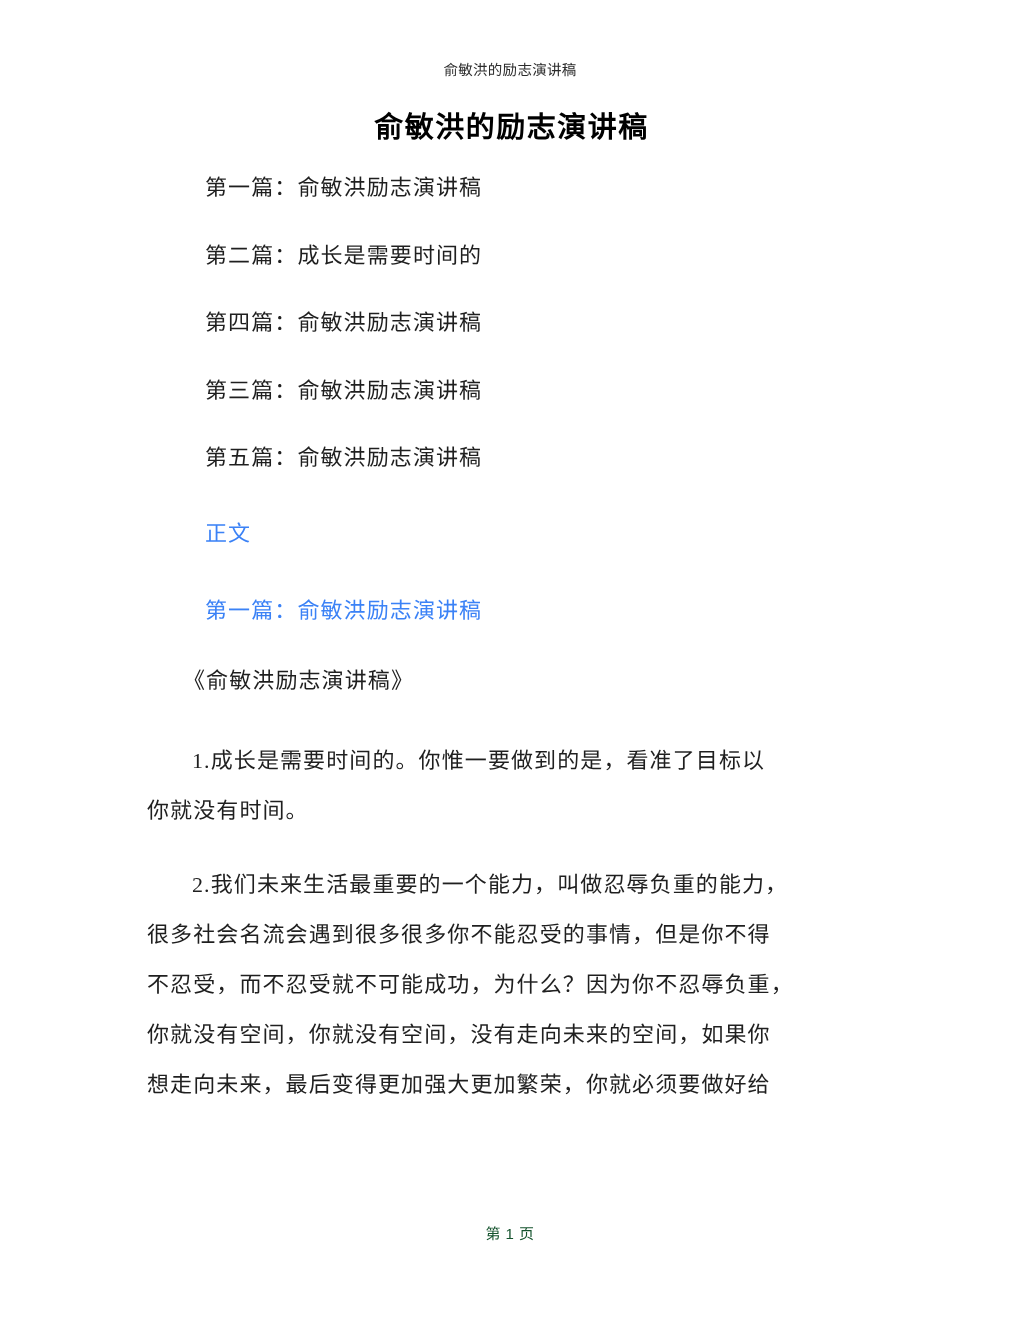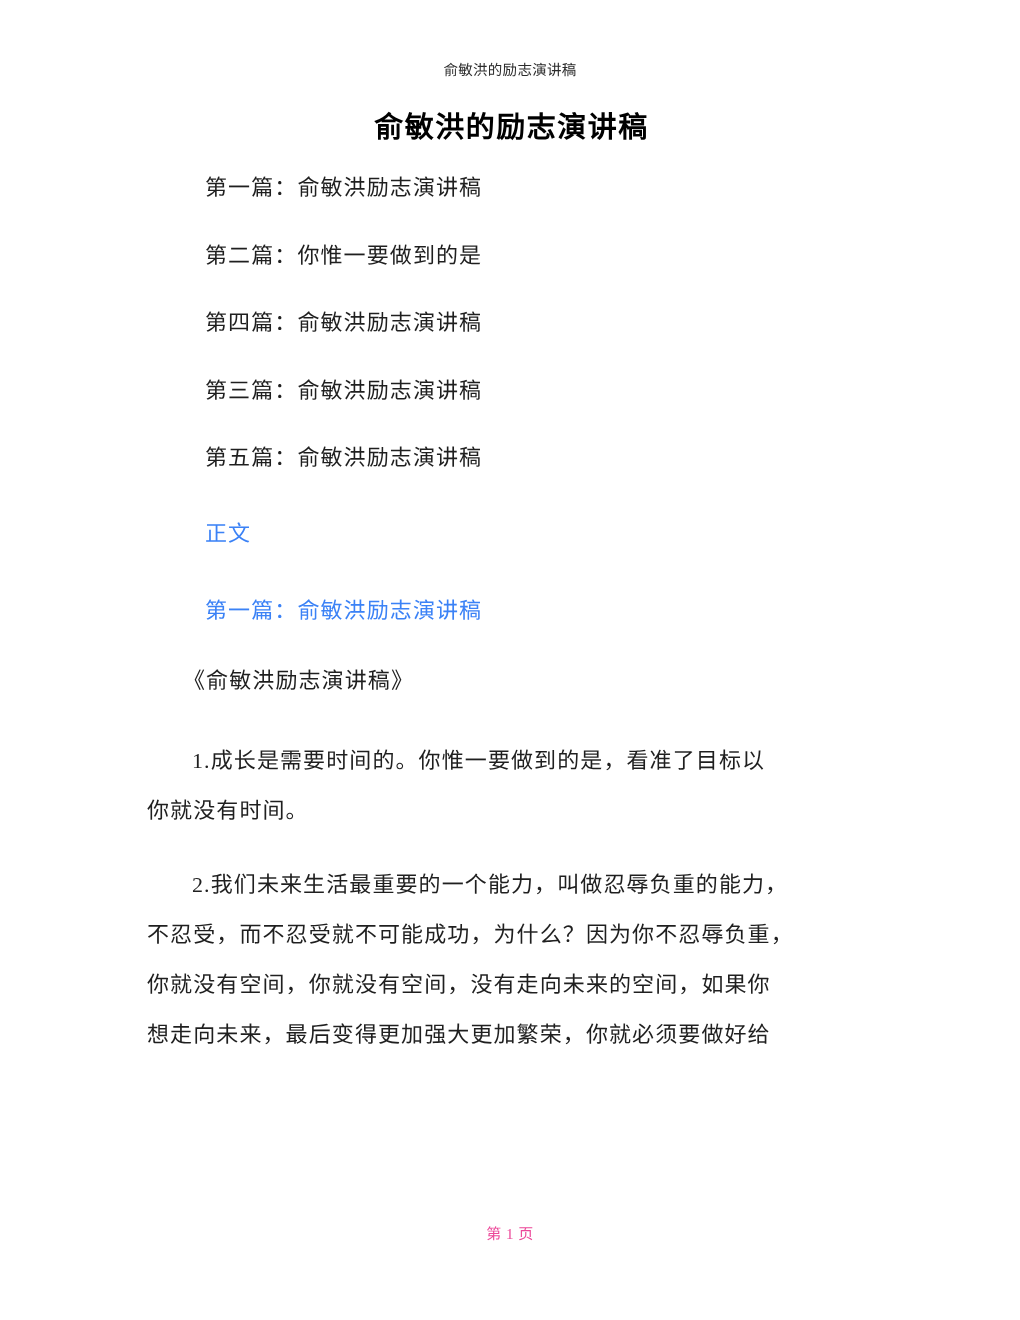--- a/index.html
+++ b/index.html
@@ -107,58 +107,59 @@
     padding-left: 45px;
   }
 
   
   .page-footer {
     position: absolute;
     top: 1222px;
     left: 0;
     width: 1020px;
     text-align: center;
-    font-family: Liberation Serif, serif;
+    font-family: Liberation Sans, sans-serif;
     font-size: 15px;
-    color: #ec4899;
+    color: #14532d;
     letter-spacing: 0.5px;
   }
 </style>
 </head>
 <body>
 
 <div class="page">
 
   <div class="page-header">俞敏洪的励志演讲稿</div>
 
   <div class="content">
 
     <h1 class="doc-title">俞敏洪的励志演讲稿</h1>
 
     <ul class="toc">
       <li class="toc-item">第一篇：俞敏洪励志演讲稿</li>
-      <li class="toc-item">第二篇：你惟一要做到的是</li>
+      <li class="toc-item">第二篇：成长是需要时间的</li>
       <li class="toc-item">第四篇：俞敏洪励志演讲稿</li>
       <li class="toc-item">第三篇：俞敏洪励志演讲稿</li>
       <li class="toc-item">第五篇：俞敏洪励志演讲稿</li>
     </ul>
 
     <p class="plain-line">正文</p>
 
     <p class="plain-line">第一篇：俞敏洪励志演讲稿</p>
 
     <p class="work-title">《俞敏洪励志演讲稿》</p>
 
     <div class="para">
       <span class="body-line indent">1.成长是需要时间的。你惟一要做到的是，看准了目标以</span>
       <span class="body-line">你就没有时间。</span>
     </div>
 
     <div class="para">
       <span class="body-line indent">2.我们未来生活最重要的一个能力，叫做忍辱负重的能力，</span>
+      <span class="body-line">很多社会名流会遇到很多很多你不能忍受的事情，但是你不得</span>
       <span class="body-line">不忍受，而不忍受就不可能成功，为什么？因为你不忍辱负重，</span>
       <span class="body-line">你就没有空间，你就没有空间，没有走向未来的空间，如果你</span>
       <span class="body-line">想走向未来，最后变得更加强大更加繁荣，你就必须要做好给</span>
     </div>
 
   </div>
 
   <div class="page-footer">第 1 页</div>
 
 </div>

